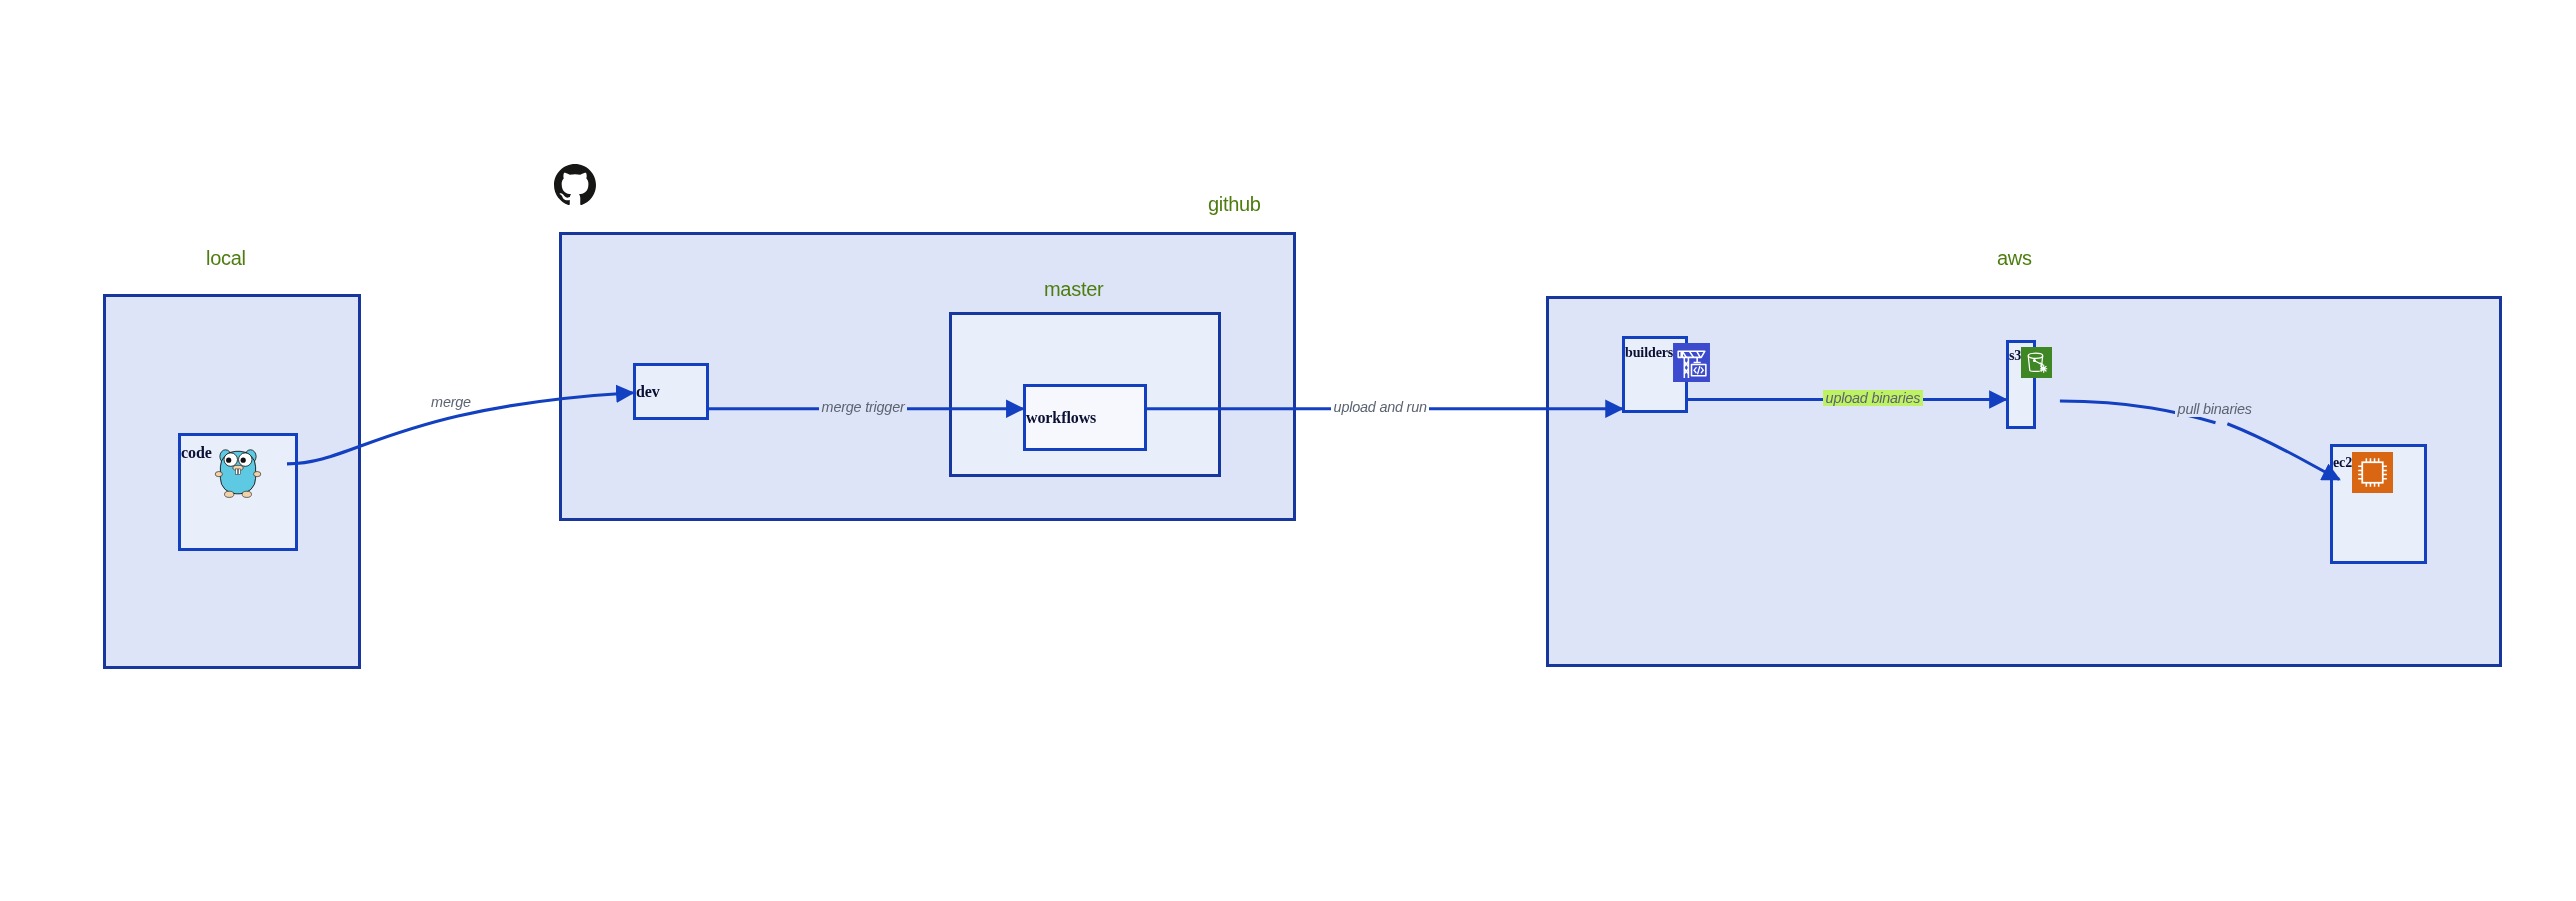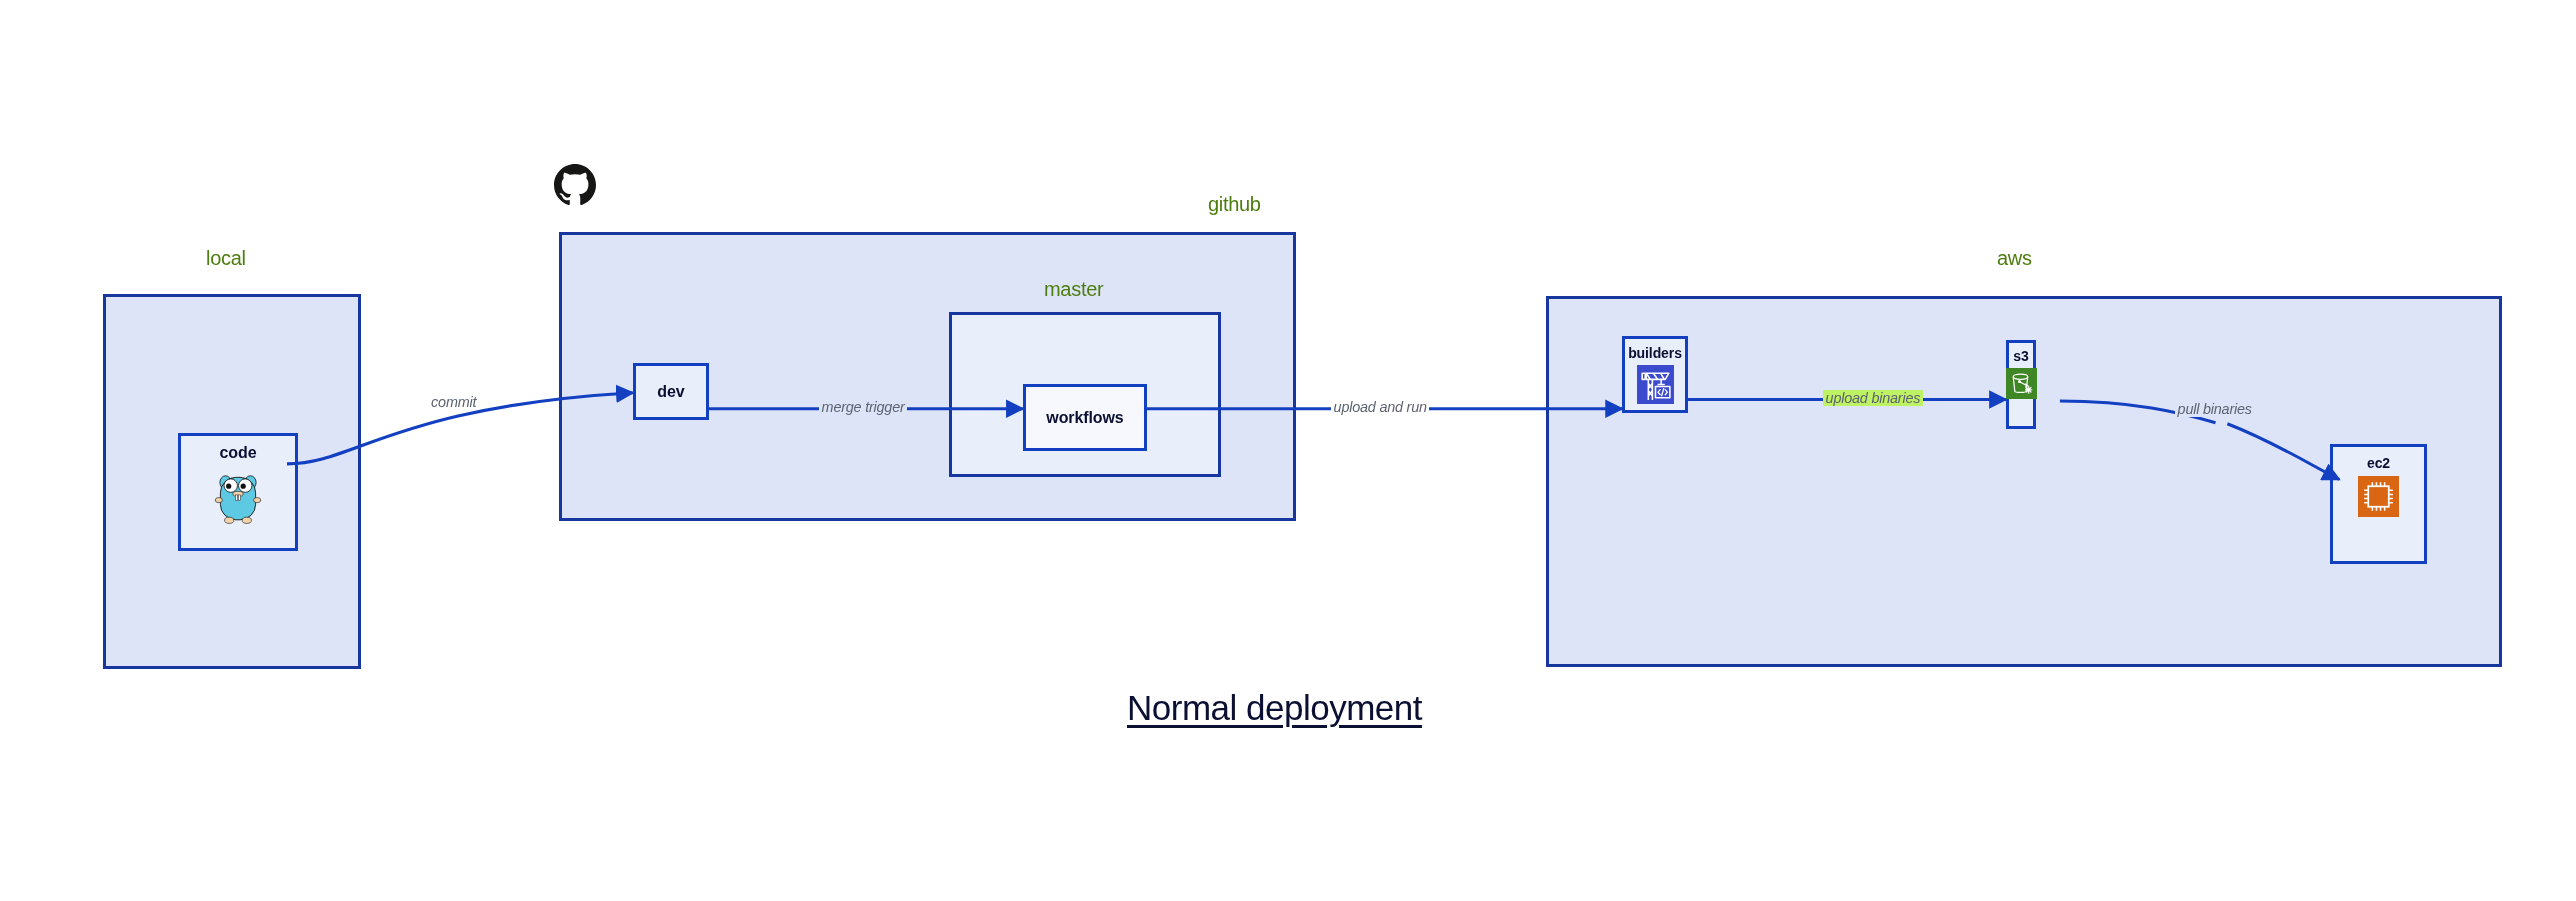--- a/index.html
+++ b/index.html
@@ -37,22 +37,23 @@
     font-weight: 400;
     white-space: nowrap;
     letter-spacing: -0.3px;
   }
   .node-box {
     position: absolute;
     background: #E9EEFB;
     border: 3.1px solid #1340C0;
     box-sizing: border-box;
     display: flex;
-    flex-direction: column;
-    align-items: center;
+    flex-direction: row;
+    align-items: flex-start;
+    font-family: Liberation Serif, serif;
   }
   .node-box.white {
     background: #F6F8FE;
   }
   .node-label {
     color: #0B1033;
     font-size: 16px;
     font-weight: bold;
     white-space: nowrap;
     letter-spacing: -0.1px;
@@ -220,22 +221,21 @@
     <path d="M 1376 793 L 1985 793" stroke="#1340C0" stroke-width="6" fill="none" marker-end="url(#arrow)"></path>
 
     <path d="M 2225 793 L 3148 793" stroke="#1340C0" stroke-width="6" fill="none" marker-end="url(#arrow)"></path>
 
     <path d="M 3276 775 L 3893 775" stroke="#1340C0" stroke-width="6" fill="none" marker-end="url(#arrow)"></path>
 
     <path d="M 3998 778 C 4140 778 4230 800 4300 820" stroke="#1340C0" stroke-width="6" fill="none"></path>
     <path d="M 4323 822 C 4420 860 4480 900 4540 930" stroke="#1340C0" stroke-width="6" fill="none" marker-end="url(#arrow)"></path>
   </svg>
 
-  <div class="edge-label" style="left:429px; top:394px; background:#ffffff; padding:0 2.1px;">commit</div>
+  <div class="edge-label" style="left:429px; top:394px; background:#ffffff; padding:0 2.1px;">merge</div>
   <div class="edge-label" style="left:819px; top:399px; background:#DEE4F8; padding:0 2.6px;">merge trigger</div>
   <div class="edge-label" style="left:1331px; top:399px; background:#ffffff; padding:0 2.6px;">upload and run</div>
   <div class="edge-label" style="left:1823px; top:390px; background:#bef264; padding:0 2.6px;">upload binaries</div>
   <div class="edge-label" style="left:2175px; top:401px; background:#DEE4F8; padding:0 2.6px;">pull binaries</div>
 
-  <div id="diagram-title" style="left:1127px; top:688px;">Normal deployment</div>
 
 </div>
 
 
 </body></html>

